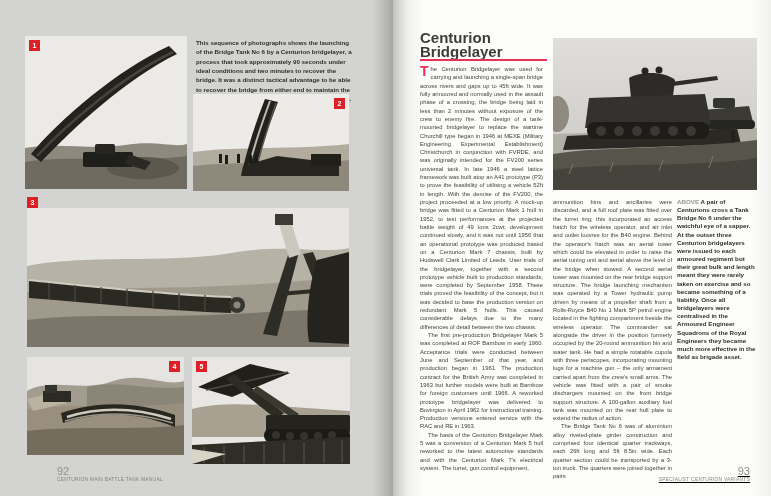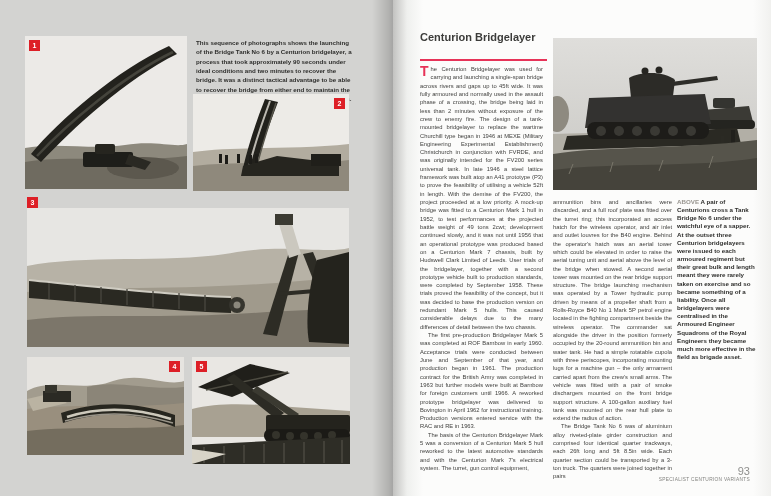--- a/index.html
+++ b/index.html
@@ -9,35 +9,35 @@
     background:linear-gradient(90deg,#c2c2c0 0px,#eff0ee 14px,#fcfcfb 30px,#fcfcfb 360px,#f1f1ef 378px);}
   .gutter{position:absolute;left:372px;top:0;width:21px;height:496px;
     background:linear-gradient(90deg,rgba(0,0,0,0) 0%,rgba(0,0,0,0.16) 80%,rgba(0,0,0,0.22) 100%);}
   .photo{position:absolute;overflow:hidden;background:#e9e8e5;}
   .photo svg{display:block;width:100%;height:100%;}
   .badge{position:absolute;width:11px;height:11px;background:#dd1f26;color:#fff;
     font:bold 7px/11px "Liberation Sans",sans-serif;text-align:center;z-index:6;}
   .lcap{position:absolute;left:196px;top:38px;width:160px;
     font-size:6.2px;line-height:9.35px;font-weight:bold;color:#2e2e2c;text-align:left;}
   .heading{position:absolute;left:420px;top:31px;width:150px;
-    font-size:11px;line-height:13.5px;font-weight:bold;color:#3c3c3a;}
+    font-size:15px;line-height:13.5px;font-weight:bold;color:#3c3c3a;}
   .rule{position:absolute;left:420px;top:59px;width:127px;height:2px;background:#e73358;}
   .col{position:absolute;font-size:5.8px;line-height:8.32px;color:#3f3f3d;
     text-align:justify;text-justify:inter-word;}
   .col p{margin:0;}
   .col p.indent{text-indent:8px;}
   .dropcap{float:left;font-size:14px;line-height:12px;font-weight:bold;color:#e73358;
     padding-right:2px;}
   .scap{position:absolute;left:677px;top:198px;width:80px;
     font-size:6.2px;line-height:8.15px;font-weight:bold;color:#2f2f2d;text-align:left;}
   .scap .lab{color:#98958f;}
   .foot-num{font-size:11px;color:#8f8f8d;line-height:12px;}
   .foot-txt{font-size:4.8px;letter-spacing:0.3px;color:#82827f;line-height:6px;}
   .footer-left{position:absolute;left:57px;top:465px;text-align:left;}
-  .footer-right{position:absolute;right:21px;top:465px;text-align:right;}
+  .footer-right{position:absolute;right:21px;top:465px;text-align:right;text-decoration:underline;}
 </style>
 </head>
 <body>
 
 <div class="spread">
   <div class="right-bg"></div>
   <div class="gutter"></div>
 
   <div class="photo" style="left:25px;top:36px;width:162px;height:153px;">
     <svg viewBox="0 0 162 153" preserveAspectRatio="none">
@@ -149,20 +149,24 @@
         <line x1="92" y1="86" x2="92" y2="106"></line>
           <line x1="112" y1="85" x2="112" y2="106"></line>
         <line x1="132" y1="84" x2="132" y2="106"></line>
           <line x1="150" y1="83" x2="150" y2="106"></line>
       </g>
       <path d="M0,92 L34,97 L0,107 Z" fill="#d8d4c8"></path>
     </svg>
     <span class="badge" style="left:4px;top:4px;">5</span>
   </div>
 
+  <div class="footer-left">
+    <div class="foot-num">92</div>
+    <div class="foot-txt">CENTURION MAIN BATTLE TANK MANUAL</div>
+  </div>
 
   <div class="heading">
     <div>Centurion Bridgelayer</div>
   </div>
   <div class="rule"></div>
 
   <div class="col" style="left:420px;top:65px;width:123px;">
     <p><span class="dropcap">T</span><span>he Centurion Bridgelayer was used for carrying and launching a single-span bridge across rivers and gaps up to 45ft wide. It was fully armoured and normally used in the assault phase of a crossing, the bridge being laid in less than 2 minutes without exposure of the crew to enemy fire. The design of a tank-mounted bridgelayer to replace the wartime Churchill type began in 1946 at MEXE (Military Engineering Experimental Establishment) Christchurch in conjunction with FVRDE, and was originally intended for the FV200 series universal tank. In late 1946 a steel lattice framework was built atop an A41 prototype (P3) to prove the feasibility of utilising a vehicle 52ft in length. With the demise of the FV200, the project proceeded at a low priority. A mock-up bridge was fitted to a Centurion Mark 1 hull in 1952, to test performances at the projected battle weight of 49 tons 2cwt; development continued slowly, and it was not until 1956 that an operational prototype was produced based on a Centurion Mark 7 chassis, built by Hudswell Clark Limited of Leeds. User trials of the bridgelayer, together with a second prototype vehicle built to production standards, were completed by September 1958. These trials proved the feasibility of the concept, but it was decided to base the production version on redundant Mark 5 hulls. This caused considerable delays due to the many differences of detail between the two chassis.</span></p>
     <p class="indent">The first pre-production Bridgelayer Mark 5 was completed at ROF Barnbow in early 1960. Acceptance trials were conducted between June and September of that year, and production began in 1961. The production contract for the British Army was completed in 1963 but further models were built at Barnbow for foreign customers until 1966. A reworked prototype bridgelayer was delivered to Bovington in April 1962 for instructional training. Production versions entered service with the RAC and RE in 1963.</p>
     <p class="indent">The basis of the Centurion Bridgelayer Mark 5 was a conversion of a Centurion Mark 5 hull reworked to the latest automotive standards and with the Centurion Mark 7's electrical system. The turret, gun control equipment,</p>

